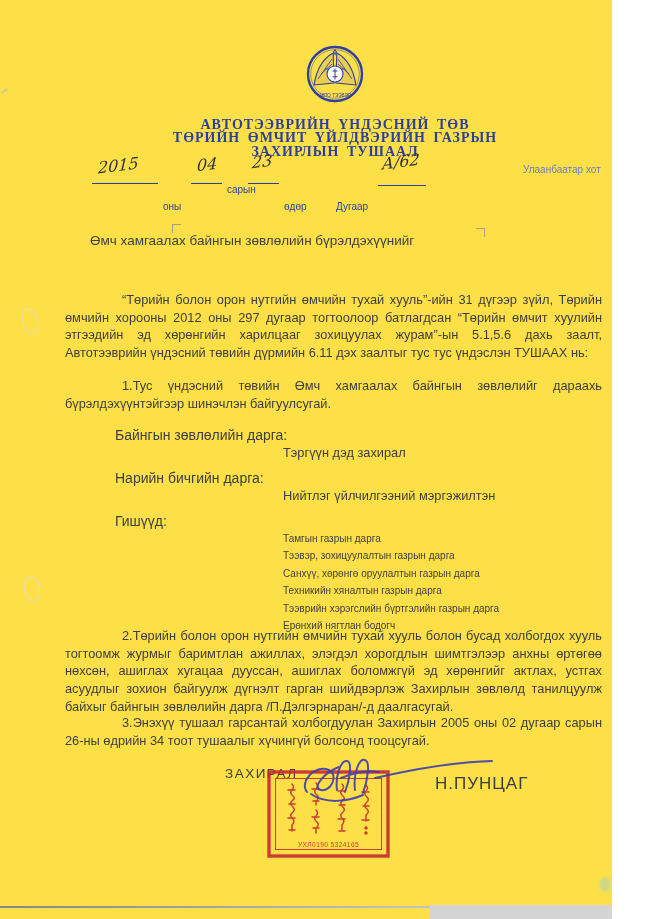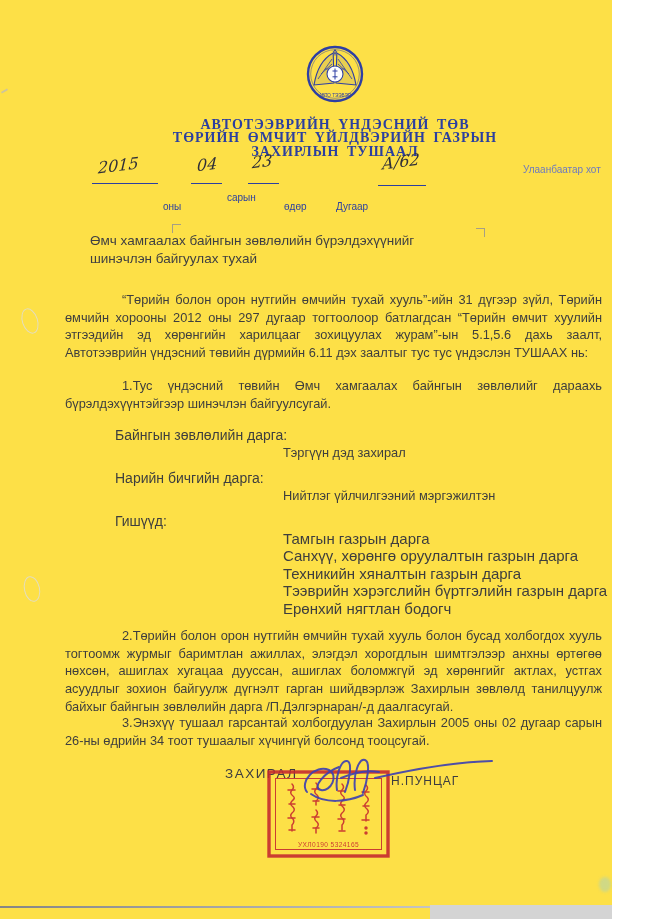--- a/index.html
+++ b/index.html
@@ -34,24 +34,24 @@
   .cropmark { position:absolute; width:8px; height:8px; opacity:.75; }
   .cropmark.tl { left:172px; top:224px; border-top:1.2px solid #8a8a9a; border-left:1.2px solid #8a8a9a; }
   .cropmark.tr { left:476px; top:228px; border-top:1.2px solid #8a8a9a; border-right:1.2px solid #8a8a9a; }
   
   .para {
     position:absolute; left:65px; width:537px; text-align:justify;
     text-indent:57px; font-size:12.8px; line-height:17.7px;
   }
   .lbl { position:absolute; left:115px; font-size:14px; }
   .val { position:absolute; left:283px; font-size:12.8px; }
-  .members { position:absolute; left:283px; top:530px; font-size:15px; line-height:17.4px; }
+  .members { position:absolute; left:283px; top:530px; font-size:10px; line-height:17.4px; }
   
   .sig-role { position:absolute; left:225px; top:766px; font-size:13.5px; letter-spacing:1.5px; color:#3c3c40; }
-  .sig-name { position:absolute; left:391px; top:774px; font-size:12px; letter-spacing:1px; color:#3c3c40; }
+  .sig-name { position:absolute; left:391px; top:774px; font-size:17px; letter-spacing:1px; color:#3c3c40;padding-left:44px; }
   .stamp { position:absolute; left:267px; top:770px; opacity:.88; }
   .signature-svg { position:absolute; left:285px; top:748px; }
   
   .punch { position:absolute; width:14px; height:24px; border:1px solid #dcdcdc;
            border-radius:50%; opacity:.8; background:transparent; }
   .punch.p1 { left:22px; top:308px; transform:rotate(-18deg); }
   .punch.p2 { left:24px; top:576px; transform:rotate(-12deg); }
   .edge-mark { position:absolute; left:1px; top:90px; width:7px; height:2px; background:#b9b9c2; transform:rotate(-30deg); opacity:.7; }
   .right-strip { position:absolute; left:643px; top:0; width:7px; height:919px; background:#f0f0f0; border-left:1px solid #e3e3e3; }
   .scan-line { position:absolute; left:0; top:906px; width:470px; height:2px;
@@ -86,52 +86,52 @@
     <div>ТӨРИЙН ӨМЧИТ ҮЙЛДВЭРИЙН ГАЗРЫН</div>
     <div>ЗАХИРЛЫН ТУШААЛ</div>
   </div>
 
   <span class="hw" style="left:98px; top:156px;">2015</span>
   <span class="blank" style="left:92px; top:182px; width:66px;"></span>
   <span class="dl" style="left:163px; top:173px;">оны</span>
 
   <span class="hw" style="left:197px; top:155px;">04</span>
   <span class="blank" style="left:191px; top:182px; width:31px;"></span>
-  <span class="dl" style="left:227px; top:164px;">сарын</span>
+  <span class="dl" style="left:227px; top:156px;">сарын</span>
 
   <span class="hw" style="left:252px; top:152px;">23</span>
   <span class="blank" style="left:248px; top:182px; width:31px;"></span>
   <span class="dl" style="left:284px; top:173px;">өдөр</span>
 
   <span class="dl" style="left:336px; top:173px;">Дугаар</span>
   <span class="hw" style="left:382px; top:152px;">А/62</span>
   <span class="blank" style="left:378px; top:184px; width:48px;"></span>
 
   <span class="city">Улаанбаатар хот</span>
 
   <div class="cropmark tl"></div>
   <div class="cropmark tr"></div>
   <div class="doc-title">
     <div>Өмч хамгаалах байнгын зөвлөлийн бүрэлдэхүүнийг</div>
-    <div>шинэчлэн байгуулах тухай</div>
   </div>
 
   <div class="para" style="top:291px;">“Төрийн болон орон нутгийн өмчийн тухай хууль”-ийн 31 дүгээр зүйл, Төрийн өмчийн хорооны 2012 оны 297 дугаар тогтоолоор батлагдсан “Төрийн өмчит хуулийн этгээдийн эд хөрөнгийн харилцааг зохицуулах журам”-ын 5.1,5.6 дахь заалт, Автотээврийн үндэсний төвийн дүрмийн 6.11 дэх заалтыг тус тус үндэслэн ТУШААХ нь:</div>
 
   <div class="para" style="top:377px;">1.Тус үндэсний төвийн Өмч хамгаалах байнгын зөвлөлийг дараахь бүрэлдэхүүнтэйгээр шинэчлэн байгуулсугай.</div>
 
   <span class="lbl" style="top:427px;">Байнгын зөвлөлийн дарга:</span>
   <span class="val" style="top:445px;">Тэргүүн дэд захирал</span>
 
   <span class="lbl" style="top:470px;">Нарийн бичгийн дарга:</span>
   <span class="val" style="top:488px;">Нийтлэг үйлчилгээний мэргэжилтэн</span>
 
   <span class="lbl" style="top:513px;">Гишүүд:</span>
   <div class="members">
     <div>Тамгын газрын дарга</div>
+    <div>Тээвэр, зохицуулалтын газрын дарга</div>
     <div>Санхүү, хөрөнгө оруулалтын газрын дарга</div>
     <div>Техникийн хяналтын газрын дарга</div>
     <div>Тээврийн хэрэгслийн бүртгэлийн газрын дарга</div>
     <div>Ерөнхий нягтлан бодогч</div>
   </div>
 
   <div class="para" style="top:627px;">2.Төрийн болон орон нутгийн өмчийн тухай хууль болон бусад холбогдох хууль тогтоомж журмыг баримтлан ажиллах, элэгдэл хорогдлын шимтгэлээр анхны өртөгөө нөхсөн, ашиглах хугацаа дууссан, ашиглах боломжгүй эд хөрөнгийг актлах, устгах асуудлыг зохион байгуулж дүгнэлт гарган шийдвэрлэж Захирлын зөвлөлд танилцуулж байхыг байнгын зөвлөлийн дарга /П.Дэлгэрнаран/-д даалгасугай.</div>
   <div class="para" style="top:714px;">3.Энэхүү тушаал гарсантай холбогдуулан Захирлын 2005 оны 02 дугаар сарын 26-ны өдрийн 34 тоот тушаалыг хүчингүй болсонд тооцсугай.</div>
 
   <span class="sig-role">ЗАХИРАЛ</span>

